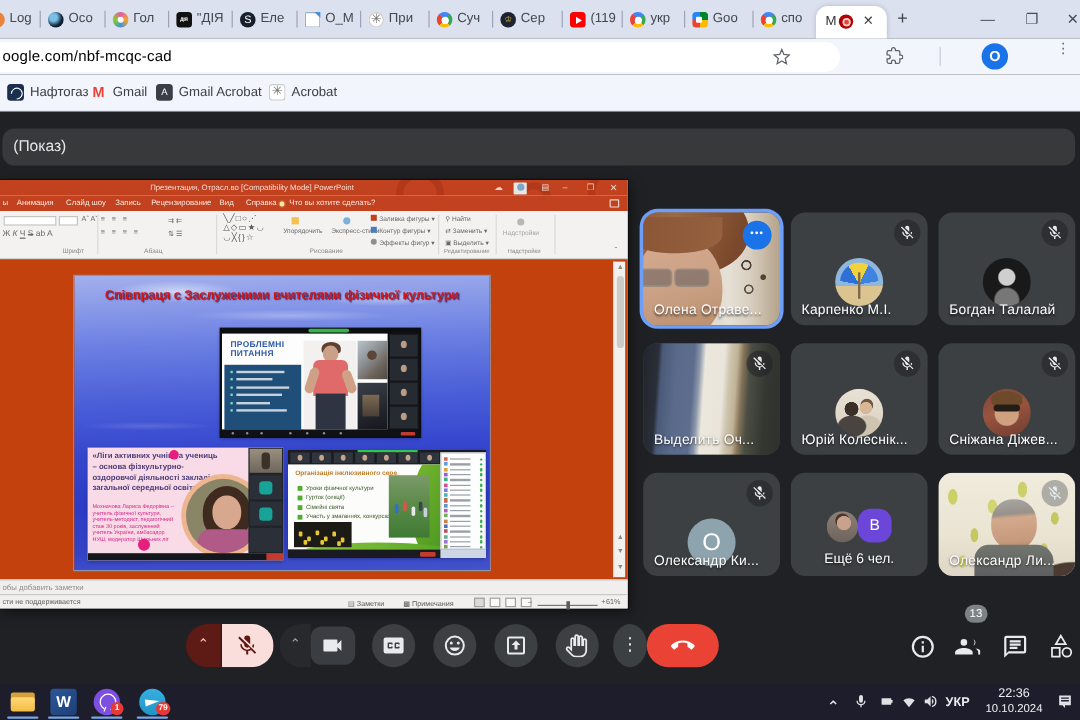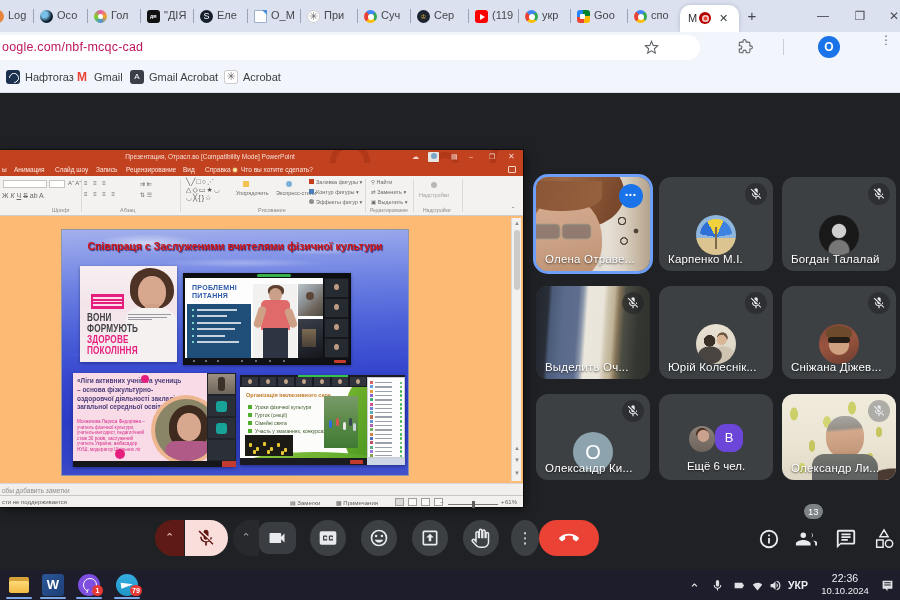--- a/index.html
+++ b/index.html
@@ -16,21 +16,21 @@
 #active-tab { position:absolute; left:680px; top:5px; width:59px; height:27px; background:#fff; border-radius:10px 10px 0 0; box-shadow:0 0 4px rgba(60,70,100,.25); }
 #active-tab .tlabel{ position:absolute; left:8px; top:7px; font-size:11px; color:#2c2f33; }
 #rec-dot { position:absolute; left:19px; top:7px; width:12px; height:12px; border-radius:50%; background:#b00000; }
 #rec-dot::after{ content:""; position:absolute; left:2.5px; top:2.5px; width:7px; height:7px; border-radius:50%; background:#e8453c; box-shadow:inset 0 0 0 1.5px #f5d0ce; }
 #tab-close { position:absolute; left:37px; top:7px; width:13px; height:13px; color:#3c4043; font-size:11px; line-height:13px; text-align:center; }
 #newtab-btn { position:absolute; left:745px; top:9px; width:14px; height:14px; color:#3f434a; font-size:15px; line-height:13px; text-align:center; }
 .winctl { position:absolute; top:6px; width:20px; height:20px; color:#494c52; font-size:12px; line-height:20px; text-align:center; }
 
 #toolbar { position:absolute; left:0; top:32px; width:900px; height:30px; background:#f2f5fc; }
 #omnibox { position:absolute; left:-14px; top:3px; width:714px; height:25px; background:#fff; border-radius:13px; }
-#omnibox .url { position:absolute; left:16px; top:5px; font-size:12.5px; color:#be185d; letter-spacing:.2px; }
+#omnibox .url { position:absolute; left:16px; top:5px; font-size:12.5px; color:#000000; letter-spacing:.2px; }
 #star-icon { position:absolute; left:658px; top:5px; width:15px; height:15px; }
 #ext-icon { position:absolute; left:738px; top:7px; width:16px; height:16px; }
 #toolbar .sep { position:absolute; left:783px; top:7px; width:1px; height:16px; background:#c8cdd6; }
 #profile-btn { position:absolute; left:818px; top:4px; width:22px; height:22px; border-radius:50%; background:#1a73e8; color:#fff; font-size:12px; line-height:22px; text-align:center; font-weight:bold; }
 #menu-btn { position:absolute; left:879px; top:5px; width:14px; height:20px; color:#5f6368; font-size:12px; line-height:7px; text-align:center; letter-spacing:0; }
 
 #bookmarks { position:absolute; left:0; top:62px; width:900px; height:31px; background:#f2f5fc; border-bottom:1px solid #d7dde9; }
 .bm { position:absolute; top:6px; height:18px; }
 .bm .bmlabel { position:absolute; left:19px; top:3px; font-size:11px; color:#3c4043; white-space:nowrap; }
 .bm .bmicon { position:absolute; left:0; top:2px; width:14px; height:14px; border-radius:3px; }
@@ -64,21 +64,21 @@
 #ppt-share-ic { position:absolute; left:508px; top:16px; width:8px; height:7px; border:1px solid #f3d5cb; border-radius:1px; }
 #ppt-ribbon { position:absolute; left:0; top:26px; width:523px; height:40px; background:#f3f2f0; border-bottom:1px solid #cfcdca; }
 .rgroup-label { position:absolute; top:31px; font-size:5.5px; color:#8c8a87; }
 .rsep { position:absolute; top:3px; width:1px; height:33px; background:#dcdad7; }
 .rmini { position:absolute; font-size:6px; color:#6a6866; white-space:nowrap; }
 .rbox { position:absolute; border:1px solid #c6c4c1; background:#fff; }
 .rbtn-label { position:absolute; font-size:5.5px; color:#6a6866; white-space:nowrap; }
 .rrow-ic { position:absolute; width:6px; height:6px; }
 #ribbon-chevron { position:absolute; left:512px; top:30px; font-size:7px; color:#6a6866; }
 
-#ppt-canvas { position:absolute; left:0; top:66px; width:523px; height:267px; background:#fdba74; }
+#ppt-canvas { position:absolute; left:0; top:66px; width:523px; height:267px; background:#c2410c; }
 #vscroll { position:absolute; left:511px; top:2px; width:10px; height:263px; background:#f2f1f0; border-left:1px solid #dbd9d7; }
 #vscroll .thumb { position:absolute; left:1.5px; top:12px; width:6px; height:60px; background:#cdcbc9; border-radius:3px; }
 #vscroll .varrow { position:absolute; left:0; width:10px; height:10px; font-size:6px; color:#8a8886; text-align:center; line-height:10px; }
 #slide { position:absolute; left:62px; top:14px; width:346px; height:245px; overflow:hidden;
 background:linear-gradient(178deg,#a3b0ec 0%, #8697e8 12%, #6a7ee2 24%, #4a5ed8 42%, #3647ce 58%, #2b3bc4 75%, #3343c6 90%, #4353cc 100%);
 box-shadow:0 0 0 1px #8f96a8; }
 .shine { position:absolute; background:radial-gradient(ellipse closest-side, rgba(255,255,255,.55), rgba(255,255,255,0) 70%); }
 #slide-title { position:absolute; left:0; right:0; top:10px; text-align:center; font-size:10.5px; font-weight:bold; color:#d01616; text-shadow:1px 1px 1px rgba(40,20,90,.85); }
 
 #ppt-notes { position:absolute; left:0; top:333px; width:523px; height:12px; background:#f0efee; border-top:1px solid #d8d6d4; }
@@ -387,20 +387,23 @@
       <div class="bm" style="left: 130px;">
         <span class="bmicon fv fv-acrobat"></span>
         <span class="bmlabel">Gmail Acrobat</span>
       </div>
       <div class="bm" style="left: 224px;">
         <span class="bmicon fv fv-chatgpt">✳</span>
         <span class="bmlabel">Acrobat</span>
       </div>
     </div>
 <div id="meet">
+<div id="present-label">
+<span>(Показ)</span>
+</div>
 <div id="ppt">
 <div id="ppt-titlebar">
 <div class="deco" style="left:330px; top:-8px; width:40px; height:40px;"></div>
 <div class="deco" style="left:430px; top:2px; width:30px; height:30px;"></div>
 <div class="deco" style="left:490px; top:-12px; width:44px; height:44px;"></div>
 <span id="ppt-title">Презентация, Отрасл.во [Compatibility Mode]    PowerPoint</span>
 <span class="tb-ic" style="left:412px;">☁</span>
 <div id="ppt-avatar"></div>
 <span class="tb-ic" style="left:451px;">▤</span>
 <span class="tb-ic" style="left:469px;">–</span>
@@ -454,42 +457,20 @@
 <span id="ribbon-chevron">ˆ</span>
 </div>
 <div id="ppt-canvas">
 <div id="slide">
 <div class="shine" style="left:10px; top:0; width:150px; height:26px;"></div>
 <div class="shine" style="left:180px; top:8px; width:160px; height:20px; opacity:.8;"></div>
 <div class="shine" style="left:60px; top:26px; width:240px; height:14px; opacity:.5;"></div>
 <div class="shine" style="left:-20px; top:120px; width:160px; height:10px; opacity:.25;"></div>
 <div class="shine" style="left:200px; top:170px; width:180px; height:10px; opacity:.2;"></div>
 <div id="slide-title">Співпраця с Заслуженими вчителями фізичної культури</div>
-<div id="b1" class="sblock">
-<div id="b1-hair"></div>
-<div id="b1-face"></div>
-<div id="b1-neck"></div>
-<div id="b1-shirt"></div>
-<div class="b1box">
-                <i style="top:3px;"></i>
-                <i style="top:6.5px;"></i>
-                <i style="top:10px;"></i>
-              </div>
-<div class="b1small">
-                <i style="width:43px;"></i>
-                <i style="width:39px;"></i>
-                <i style="width:24px;"></i>
-              </div>
-<div class="b1words">
-<div style="color:#3f3f44;">ВОНИ</div>
-<div style="color:#3f3f44;">ФОРМУЮТЬ</div>
-<div style="color:#e61e7d;">ЗДОРОВЕ</div>
-<div style="color:#e61e7d;">ПОКОЛІННЯ</div>
-</div>
-</div>
 <div id="b2" class="sblock">
 <div class="greenpill"></div>
 <div id="b2-main">
 <div id="b2-title">ПРОБЛЕМНІ ПИТАННЯ</div>
 <div id="b2-panel">
 <i style="width:40px;"></i>
                   <i style="width:30px;"></i>
                   <i style="width:44px;"></i>
                   <i style="width:38px;"></i>
                   <i style="width:28px;"></i>

